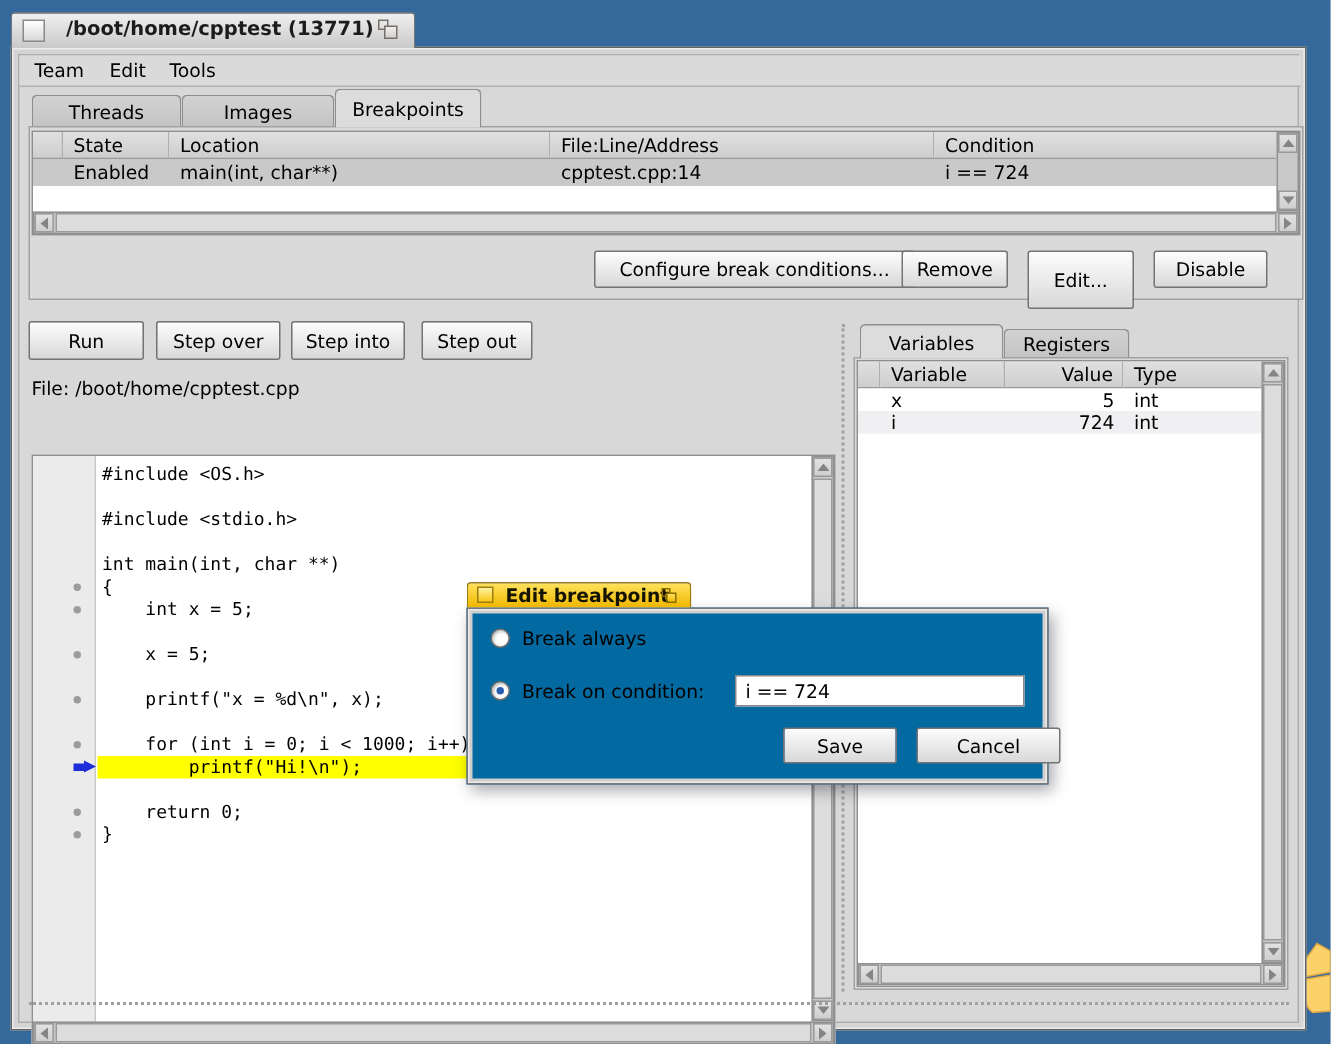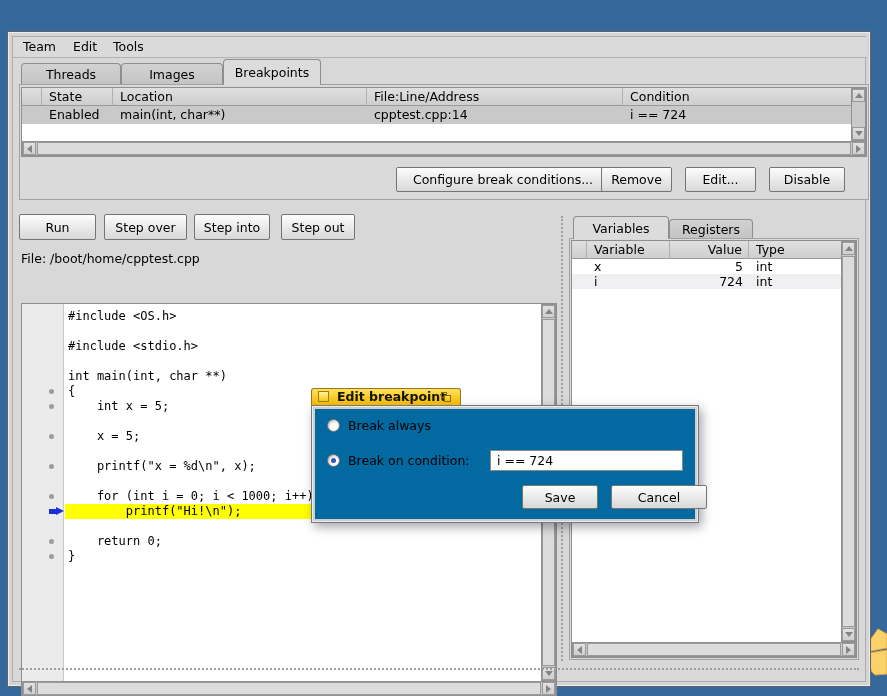--- a/index.html
+++ b/index.html
@@ -96,20 +96,28 @@
 </head>
 <body>
 
 <div class="desktop">
 
   <svg style="position:absolute;left:864px;top:628px;z-index:1" width="23" height="48" viewBox="0 0 23 48">
     <path d="M4,15 L14,1 L23,6 L23,20 L7,23 Z" fill="#fbd169" stroke="#e0a845" stroke-width="1"></path>
     <path d="M5,25 L23,22 L23,46 L11,47 Q4,42 5,25 Z" fill="#fbd169" stroke="#e0a845" stroke-width="1"></path>
   </svg>
 
+  <div class="wtab">
+    <span class="closebox"></span>
+    <span class="wtitle">/boot/home/cpptest (13771)</span>
+    <span class="zsq" style="right:10px;top:4px;width:14px;height:14px;">
+      <i style="left:0;top:0;width:7px;height:7px;"></i>
+      <b style="left:4px;top:4px;width:9px;height:9px;background:linear-gradient(#f0f0f0,#d0d0d0);"></b>
+    </span>
+  </div>
 
   <div class="window">
 
     <div class="menubar">
       <span class="menuitem" style="left:6px;">Team</span>
       <span class="menuitem" style="left:56px;">Edit</span>
       <span class="menuitem" style="left:96px;">Tools</span>
     </div>
 
     <div class="tab inactive" style="left:13px;top:31px;width:100px;height:21px;">Threads</div>
@@ -144,21 +152,21 @@
           </div>
         <div class="sthumb" style="left:14px;right:14px;top:0;height:13px;"></div>
         <div class="sbtn" style="right:0;top:0;">
             <i class="tri-right"></i>
           </div>
       </div>
     </div>
 
     <div class="hbtn" style="left:388px;top:135px;width:214px;height:25px;">Configure break conditions...</div>
     <div class="hbtn" style="left:593px;top:135px;width:71px;height:25px;">Remove</div>
-    <div class="hbtn" style="left:677px;top:135px;width:71px;height:25px;">Edit...</div>
+    <div class="hbtn" style="left:677px;top:135px;width:71px;height:39px;">Edit...</div>
     <div class="hbtn" style="left:761px;top:135px;width:76px;height:25px;">Disable</div>
 
     <div class="hbtn" style="left:11px;top:182px;width:77px;height:26px;">Run</div>
     <div class="hbtn" style="left:96px;top:182px;width:83px;height:26px;">Step over</div>
     <div class="hbtn" style="left:186px;top:182px;width:76px;height:26px;">Step into</div>
     <div class="hbtn" style="left:273px;top:182px;width:74px;height:26px;">Step out</div>
 
     <div class="label" style="left:13px;top:219px;">File: /boot/home/cpptest.cpp</div>
 
     <div class="src-frame">

